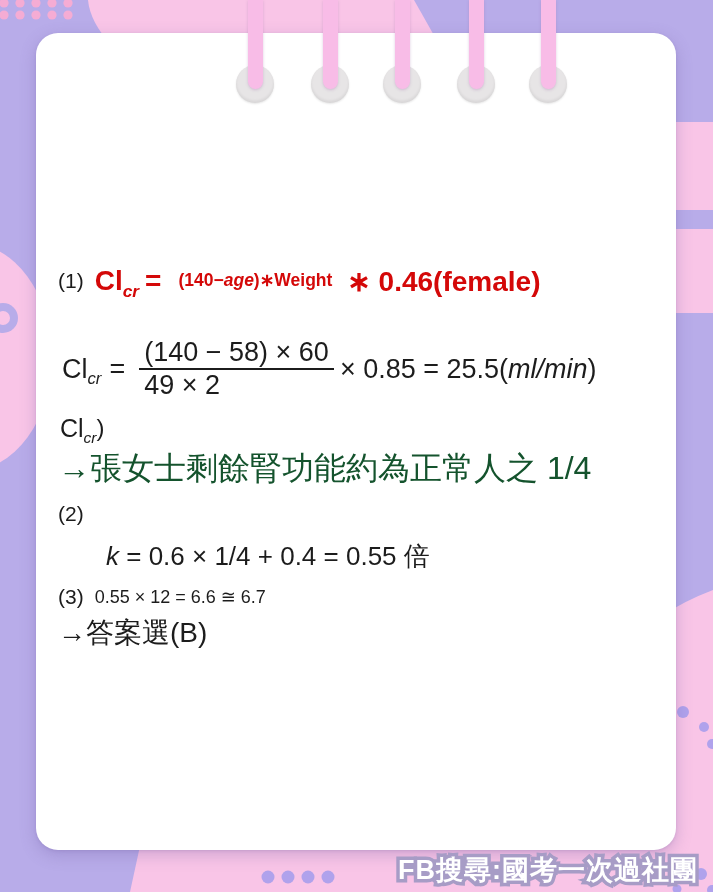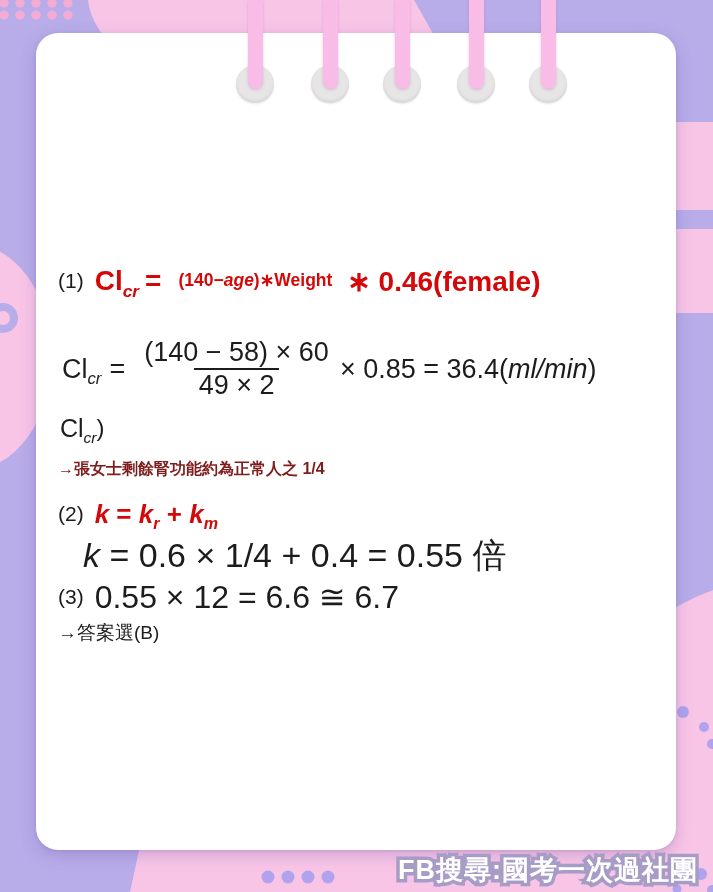--- a/index.html
+++ b/index.html
@@ -27,35 +27,35 @@
     box-shadow:0 1px 3px rgba(160,110,170,0.35);
   }
   
   .row{position:absolute;z-index:6;display:flex;align-items:center;white-space:nowrap;color:#1c1c1c;}
   .label{font-family:"Liberation Sans", sans-serif;font-size:21px;color:#1c1c1c;margin-right:11px;}
   .math{font-family:Liberation Sans, sans-serif;}
   .it{font-style:italic;}
   .red{color:#d40808;}
   .bold{font-weight:bold;}
   sub{font-size:0.62em;line-height:0;}
-  .frac{display:inline-flex;flex-direction:column;align-items:center;vertical-align:middle;line-height:1.15;margin:0 6px;}
+  .frac{display:inline-flex;flex-direction:column;vertical-align:middle;line-height:1.15;margin:0 6px;}
   .frac .den{border-top:2px solid currentColor;}
   .frac .num,.frac .den{padding:0 5px;}
   .l1{left:58px;top:250px;height:62px;font-size:28px;}
   .l1 .frac{font-size:17.5px;line-height:1.25;}
   .l2{left:62px;top:330px;height:78px;font-size:27px;}
   .l3{left:60px;top:409px;height:38px;font-size:24px;}
   .l3 .math{font-size:25px;}
-  .l4{left:58px;top:450px;height:38px;font-size:16px;font-weight:bold;color:#7f1d1d;}
+  .l4{left:58px;top:450px;height:38px;font-size:32px;font-weight:normal;color:#14532d;}
   .l5{left:58px;top:496px;height:36px;}
   .l5 .math{font-size:26px;}
-  .l6{left:83px;top:538px;height:36px;font-size:34px;justify-content:flex-end;}
+  .l6{left:106px;top:538px;height:36px;font-size:26px;justify-content:flex-end;}
   .l7{left:58px;top:580px;height:34px;}
-  .l7 .math{font-size:32px;}
-  .l8{left:58px;top:614px;height:38px;font-size:19px;}
+  .l7 .math{font-size:18px;}
+  .l8{left:58px;top:614px;height:38px;font-size:28px;}
   
   .footer{
     position:absolute;right:15px;top:852px;z-index:7;height:36px;
     font-size:27px;font-weight:bold;letter-spacing:1px;white-space:nowrap;
   }
   .footer .stroke{
     position:absolute;right:0;top:0;color:#a79cc6;
     -webkit-text-stroke:7px #a79cc6;
     text-shadow:0 0 2px #a79cc6;
   }
@@ -130,35 +130,34 @@
   <span class="math bold red" style="margin-left:4px">∗ 0.46(female)</span>
 </div>
 
 <div class="row l2">
   <span class="math"><span>Cl</span><sub class="it">cr</sub></span>
   <span class="math" style="margin:0 8px">=</span>
   <span class="frac math">
     <span class="num">(140 − 58) × 60</span>
     <span class="den">49 × 2</span>
   </span>
-  <span class="math"><span>× 0.85 = 36.4(</span><span class="it">ml/min</span><span>)</span></span>
+  <span class="math"><span>× 0.85 = 25.5(</span><span class="it">ml/min</span><span>)</span></span>
 </div>
 
 <div class="row l3">
   <span class="math"><span>Cl</span><sub class="it">cr</sub></span>
   <span>)</span>
 </div>
 
 <div class="row l4">
   <span>→張女士剩餘腎功能約為正常人之 1/4</span>
 </div>
 
 <div class="row l5">
   <span class="label">(2)</span>
-  <span class="math bold red it"><span>k</span><span style="font-style:normal"> = </span><span>k</span><sub>r</sub><span style="font-style:normal"> + </span><span>k</span><sub>m</sub></span>
 </div>
 
 <div class="row l6">
   <span class="math"><span class="it">k</span><span> = 0.6 × 1/4 + 0.4 = 0.55 倍</span></span>
 </div>
 
 <div class="row l7">
   <span class="label">(3)</span>
   <span class="math">0.55 × 12 = 6.6 ≅ 6.7</span>
 </div>

